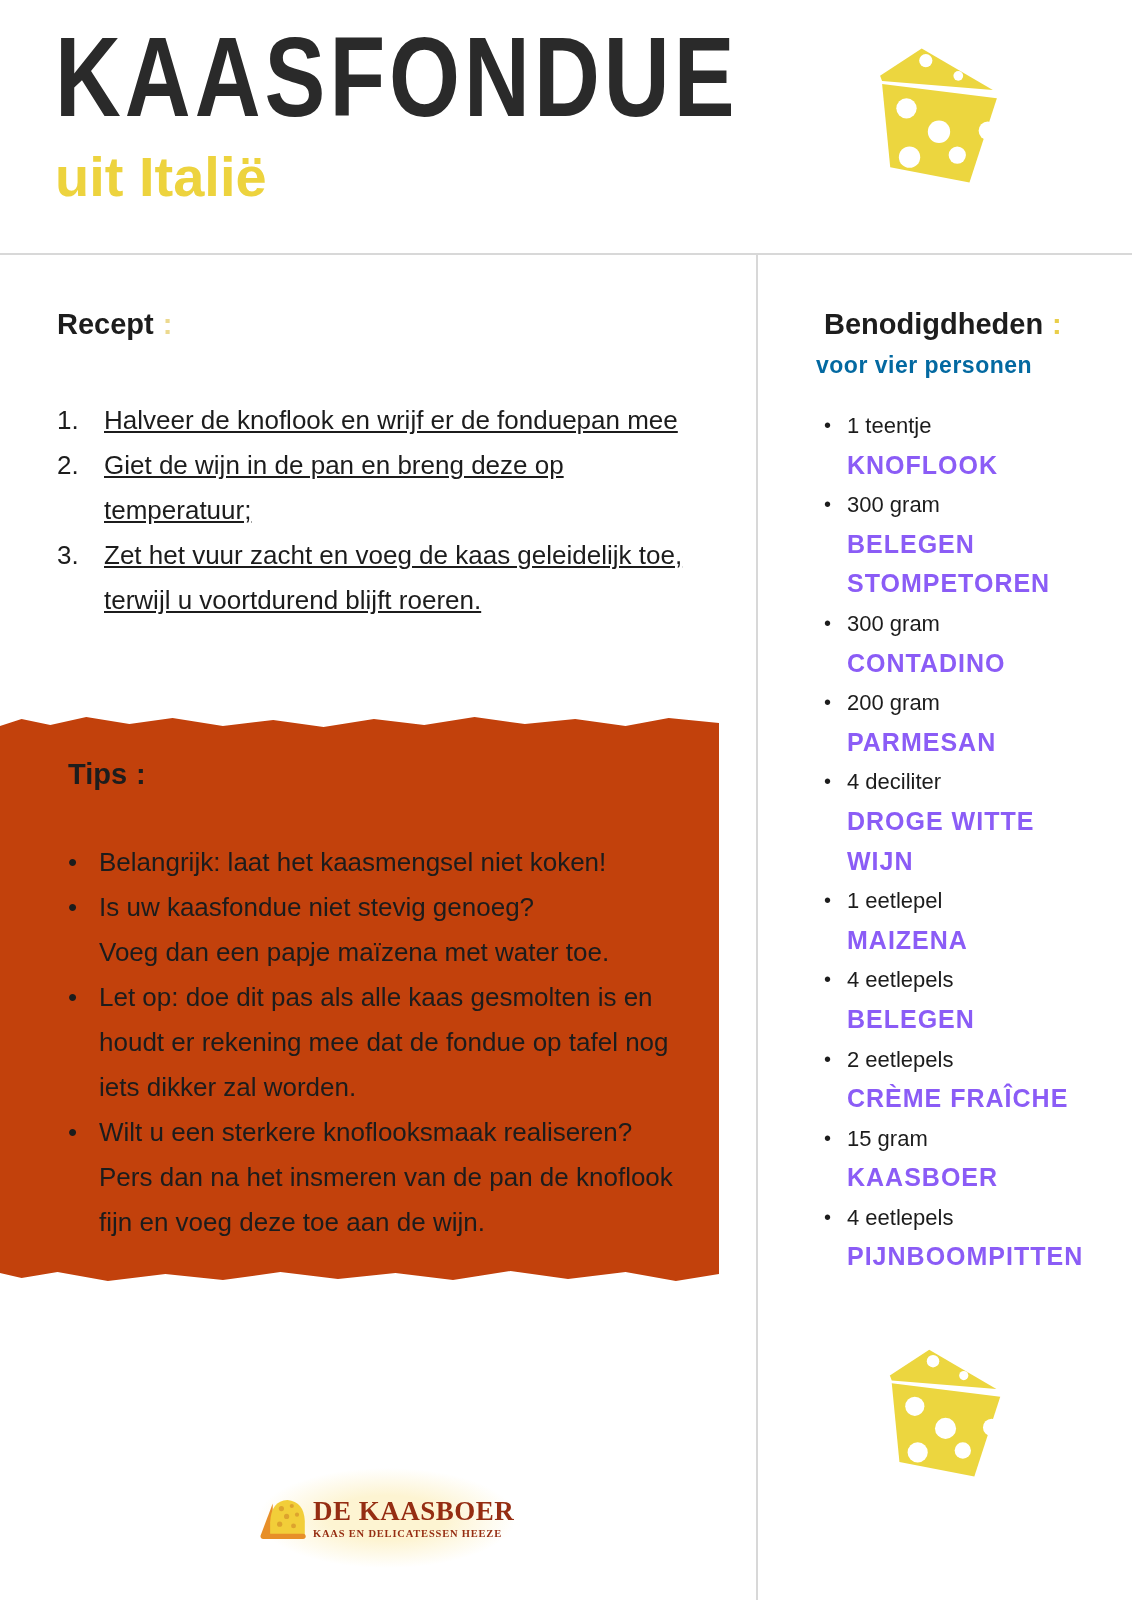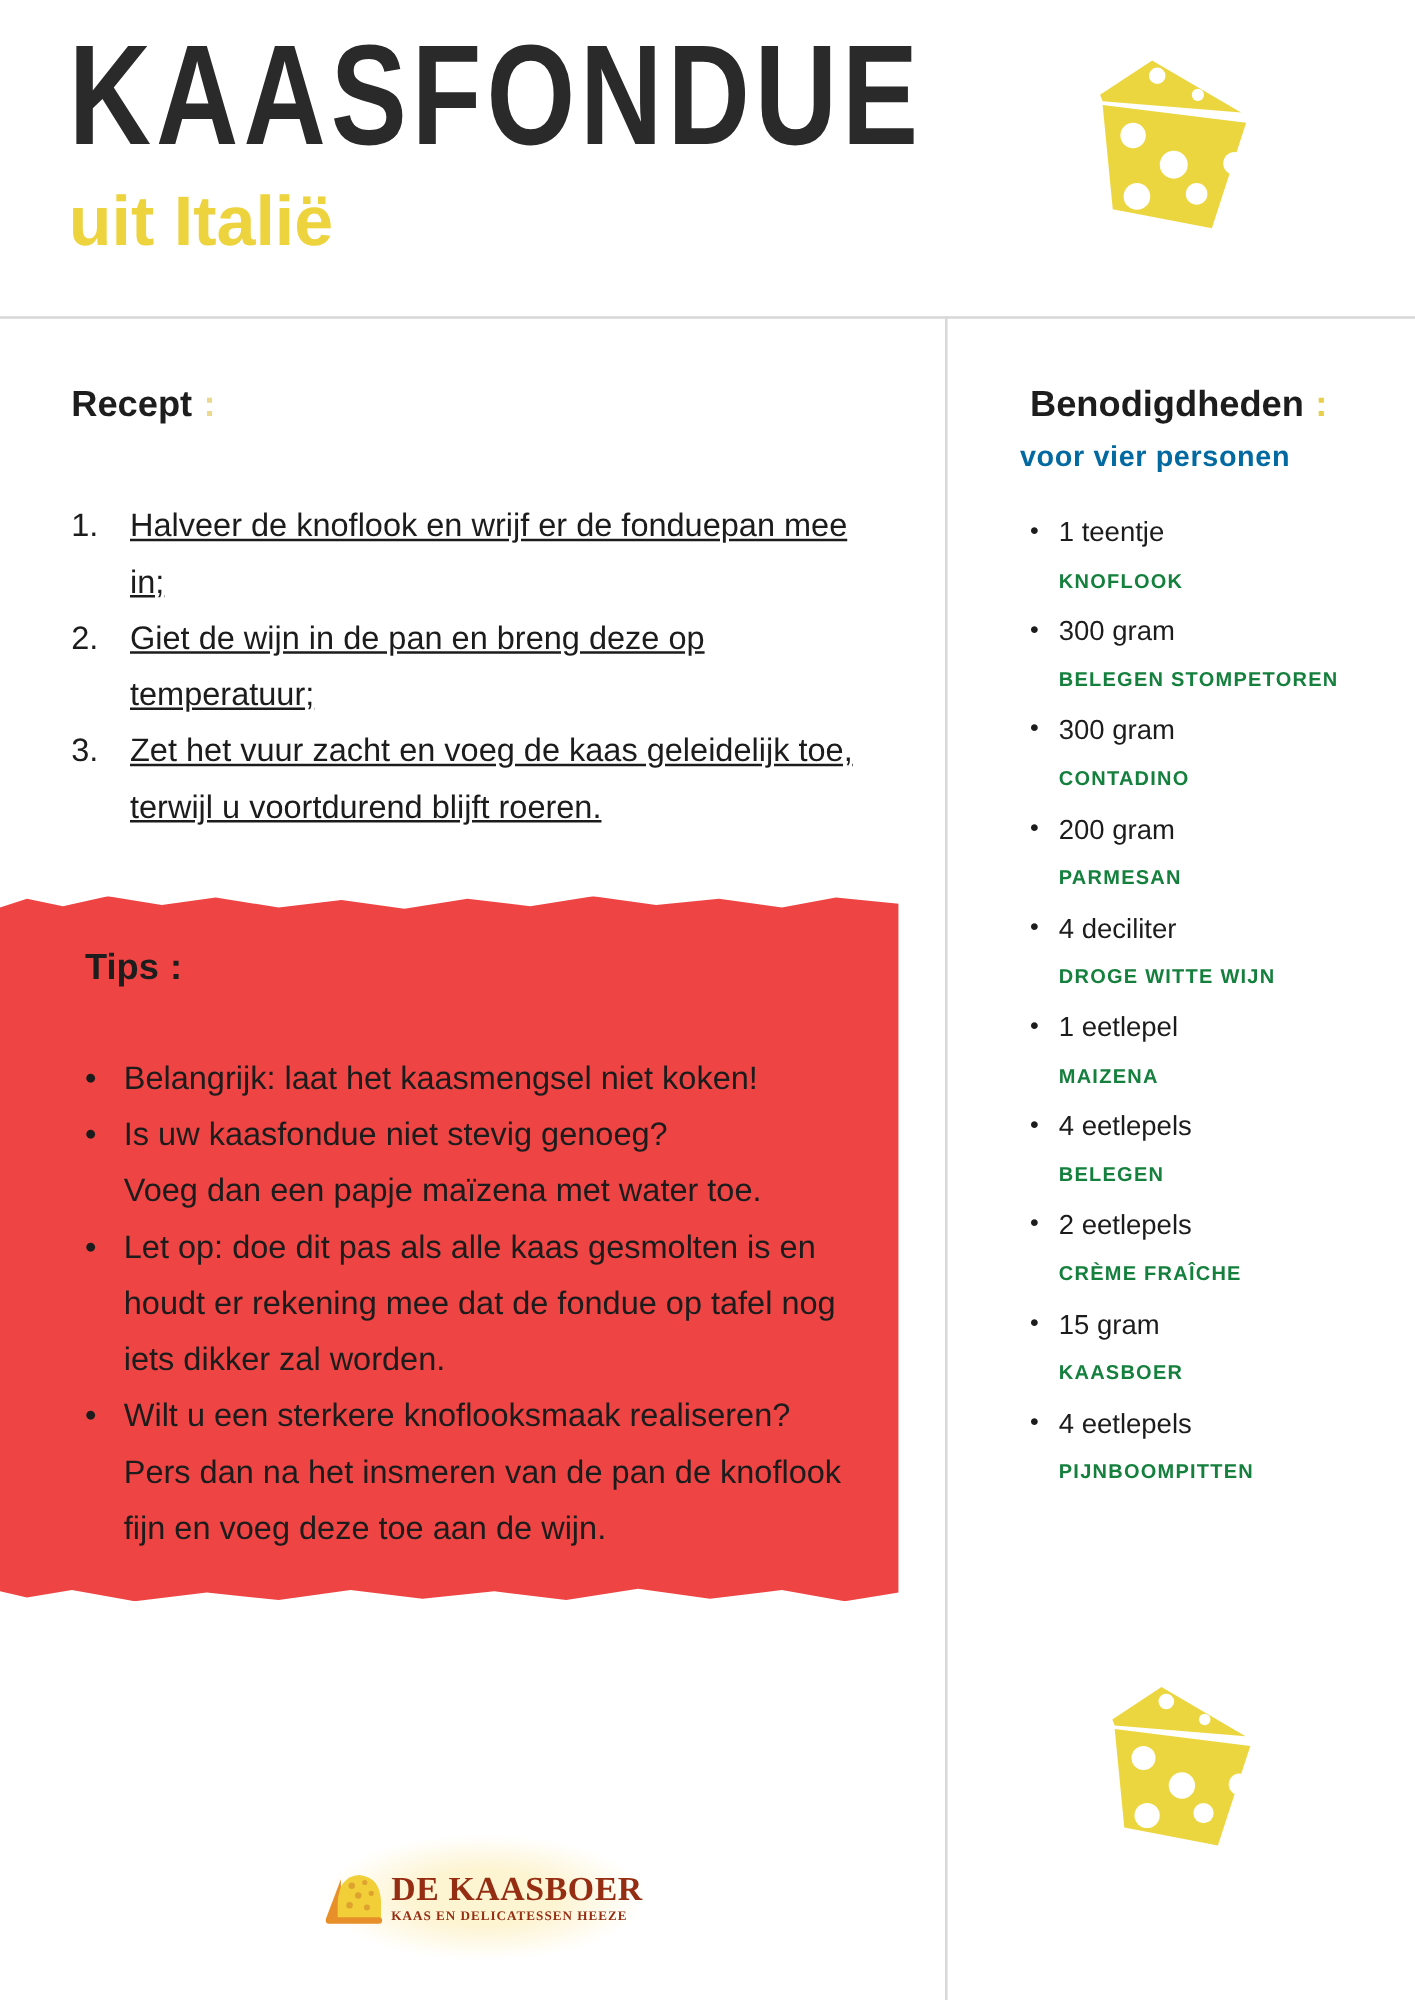--- a/index.html
+++ b/index.html
@@ -34,41 +34,41 @@
   }
 
   
   .steps{position:absolute;left:57px;top:398px;font-size:26px;line-height:45px;color:#1c1c1c;}
   .step{display:flex;}
   .step-num{width:47px;flex:0 0 47px;}
   .step-line{white-space:nowrap;text-decoration:underline;}
 
   
   .tips-box{
-    position:absolute;left:0;top:714px;width:719px;height:570px;background:#ef4444;
+    position:absolute;left:0;top:714px;width:719px;height:570px;background:#c2410c;
     clip-path:polygon(
       0% 12px,3% 5px,7% 11px,12% 3px,18% 10px,24% 4px,31% 12px,38% 6px,45% 13px,
       52% 5px,59% 11px,66% 3px,73% 10px,80% 5px,87% 12px,93% 4px,100% 9px,
       100% 560px,94% 567px,87% 558px,79% 565px,71% 557px,63% 566px,55% 559px,
       47% 565px,39% 558px,31% 566px,23% 560px,15% 567px,8% 558px,3% 564px,0% 559px
     );
   }
   .tips-heading{position:absolute;left:68px;top:44px;font-size:29px;font-weight:bold;color:#1d1d1d;}
   .tips-list{position:absolute;left:68px;top:126px;font-size:26px;line-height:45px;color:#1c1c1c;}
   .tip{display:flex;}
   .tip-bullet{width:31px;flex:0 0 31px;}
   .tip-line{white-space:nowrap;}
 
   
   .ingredients{position:absolute;left:824px;top:406px;}
   .ing-qty{display:flex;line-height:39.6px;font-size:22px;color:#1c1c1c;}
   .ing-bullet{width:23px;flex:0 0 23px;font-size:20px;}
   .ing-name{
-    margin-left:23px;font-size:16px;font-weight:bold;letter-spacing:1px;
-    line-height:39.6px;width:238px;color:#15803d;
+    margin-left:23px;font-size:25px;font-weight:bold;letter-spacing:1px;
+    line-height:39.6px;width:238px;color:#8b5cf6;
   }
 
   
   .logo{
     position:absolute;left:258px;top:1468px;width:258px;height:100px;
     display:flex;align-items:center;justify-content:flex-start;
     background:radial-gradient(ellipse closest-side,#fdf4d2 45%,rgba(253,244,210,0) 100%);
   }
   .logo-cheese{width:52px;height:48px;flex:0 0 52px;margin-right:3px;margin-top:2px;}
   .logo-text{display:flex;flex-direction:column;}
@@ -106,21 +106,20 @@
 
 <div class="section-heading recept-heading">
   <span>Recept</span><span class="colon-soft">:</span>
 </div>
 
 <div class="steps">
     <div class="step">
       <div class="step-num">1.</div>
       <div class="step-text">
         <div class="step-line">Halveer de knoflook en wrijf er de fonduepan mee</div>
-        <div class="step-line">in;</div>
       </div>
     </div>
     <div class="step">
       <div class="step-num">2.</div>
       <div class="step-text">
         <div class="step-line">Giet de wijn in de pan en breng deze op</div>
         <div class="step-line">temperatuur;</div>
       </div>
     </div>
     <div class="step">

